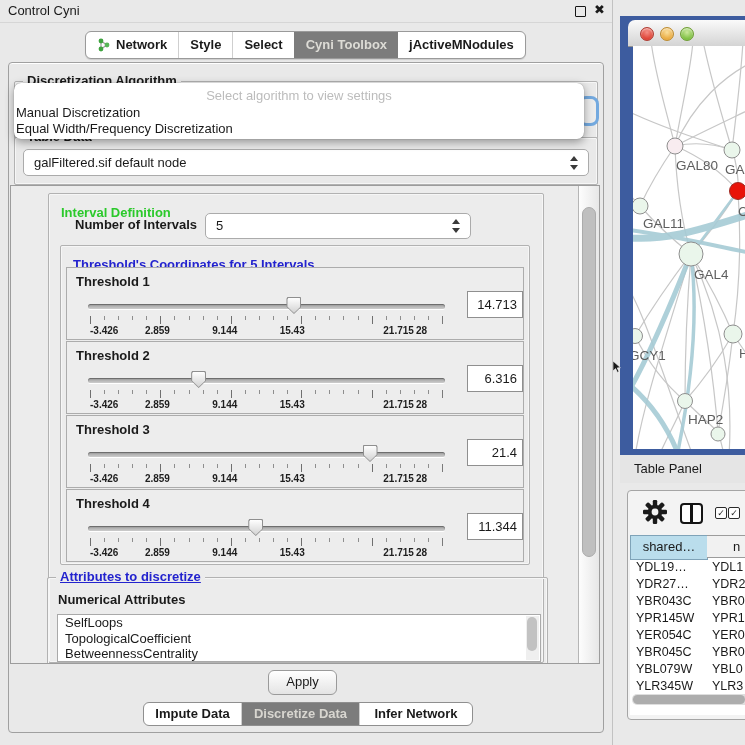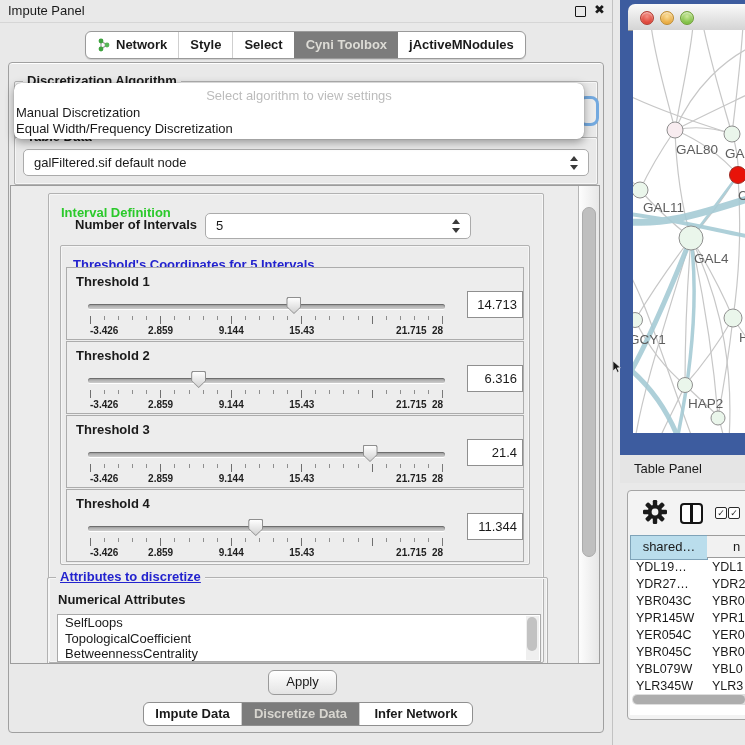--- a/index.html
+++ b/index.html
@@ -73,21 +73,21 @@
   .thumb{position:absolute;top:1px;width:15px;height:17px;margin-left:-7.5px;background:#8F8F8F;
          clip-path:polygon(6% 0,94% 0,100% 10%,100% 58%,50% 100%,0 58%,0 10%);}
   .thumb i{position:absolute;left:1px;right:1px;top:1px;bottom:1px;display:block;
          background:linear-gradient(#FEFEFE,#D2D2D2);
          clip-path:polygon(6% 0,94% 0,100% 10%,100% 58%,50% 100%,0 58%,0 10%);}
   .ticks{position:absolute;left:2px;right:2px;top:20px;height:8px;border-right:1px solid #7A7A7A;}
   .ticks::before{content:"";position:absolute;left:0;right:0;top:0;height:4px;
          background:repeating-linear-gradient(90deg,#8E8E8E 0 1px,transparent 1px 4%);}
   .ticks::after{content:"";position:absolute;left:0;right:0;top:0;height:8px;
          background:repeating-linear-gradient(90deg,#6F6F6F 0 1px,transparent 1px 20%);}
-  .ticklabels{position:absolute;left:2px;right:2px;top:29px;height:12px;font-size:10px;font-weight:bold;color:#1E1E1E;text-decoration:underline;}
+  .ticklabels{position:absolute;left:2px;right:18px;top:29px;height:12px;font-size:10px;font-weight:bold;color:#1E1E1E;text-decoration:underline;}
   .ticklabels span{position:absolute;top:0;transform:translateX(-50%);white-space:nowrap;}
   .ticklabels span:nth-child(1){left:0;transform:none;}
   .ticklabels span:nth-child(2){left:20%;}
   .ticklabels span:nth-child(3){left:40%;}
   .ticklabels span:nth-child(4){left:60%;}
   .ticklabels span:nth-child(5){left:80%;margin-left:39px;}
   .ticklabels span:nth-child(6){left:auto;right:0;transform:none;}
   .valbox{position:absolute;left:400px;top:23px;width:49px;height:25px;background:#FFF;border:1px solid #8F8F8F;
           font-size:13px;line-height:25px;text-align:right;padding-right:5px;}
 
@@ -106,21 +106,21 @@
                border-radius:6px;overflow:hidden;}
   .btseg{line-height:21px;font-size:13px;font-weight:bold;text-align:center;border-left:1px solid #CFCFCF;}
   .btseg:first-child{border-left:none;}
   .btseg.sel{background:#7C7C7C;color:#D8D6D0;}
   #bt0{width:97px;} #bt1{width:117px;} #bt2{width:112px;}
 
   
   .neticon{width:14px;height:14px;display:inline-block;}
 
   
-  #net-window{left:620px;top:0;width:125px;height:469px;background:#3D5C9F;overflow:hidden;}
+  #net-window{left:620px;top:16px;width:125px;height:469px;background:#3D5C9F;overflow:hidden;}
   #mac-titlebar{left:8px;top:4px;width:117px;height:26px;border-radius:7px 0 0 0;
                 background:linear-gradient(#FAFAFA,#D4D4D4);border-bottom:1px solid #939393;}
   .light{position:absolute;top:7px;width:12px;height:12px;border-radius:50%;box-shadow:inset 0 1px 2px rgba(255,255,255,.75);}
   #light-red{left:12px;background:radial-gradient(circle at 50% 35%,#F38E85,#DE4033 70%);border:1px solid #AE3A30;}
   #light-yellow{left:32px;background:radial-gradient(circle at 50% 35%,#FADF9C,#E9A93D 70%);border:1px solid #BC8B2E;}
   #light-green{left:52px;background:radial-gradient(circle at 50% 35%,#CBE89C,#7CBF3F 70%);border:1px solid #6E9D33;}
   #net-canvas{left:13px;top:30px;width:112px;height:403px;background:#FFF;overflow:hidden;}
 
   #table-panel-header{left:620px;top:455px;width:125px;height:28px;background:#E5E5E5;border-bottom:1px solid #CFCFCF;}
   #tp-title{left:14px;top:6px;font-size:13px;}
@@ -146,21 +146,21 @@
 
   #mouse-cursor{left:613px;top:361px;width:9px;height:12px;}
   svg text{font-family:"Liberation Sans","DejaVu Sans",sans-serif;}
 </style>
 </head>
 <body>
 
 <div id="control-panel" class="abs">
 
   <div id="cp-titlebar" class="abs">
-    <span id="cp-title" class="abs">Impute Panel</span>
+    <span id="cp-title" class="abs">Control Cyni</span>
     <span id="float-icon" class="abs"></span>
     <span id="close-icon" class="abs"></span>
   </div>
 
   <div id="tabbar" class="abs">
     <div class="tabseg">
       <svg class="neticon" viewBox="0 0 14 14">
         <path d="M4 3 L10 7 M4 11 L10 7 M4 3 L4 11" stroke="#9A9A9A" stroke-width="1.2" fill="none"></path>
         <circle cx="4" cy="3" r="2.4" fill="#3FA33F"></circle>
           <circle cx="10" cy="7" r="2.4" fill="#57B557"></circle>

